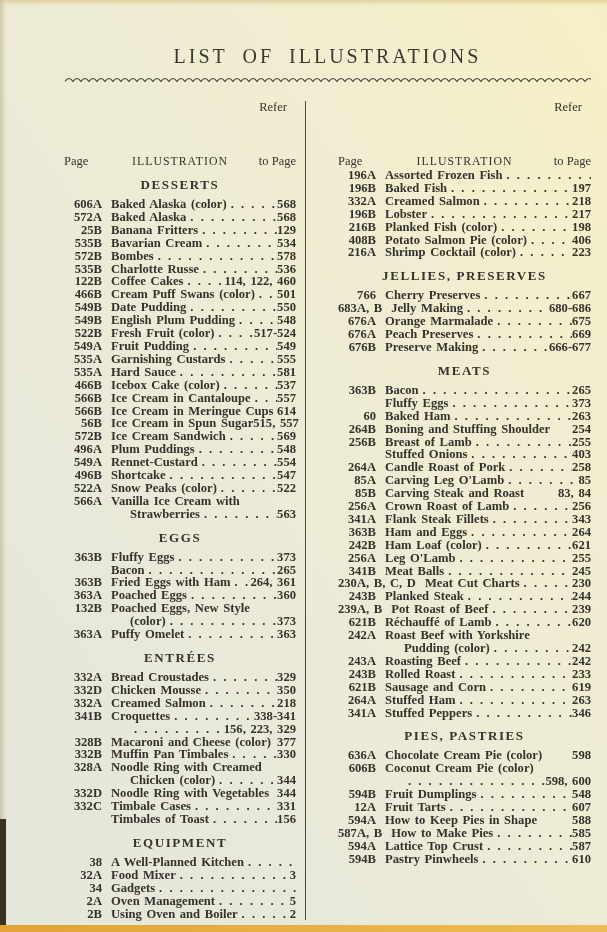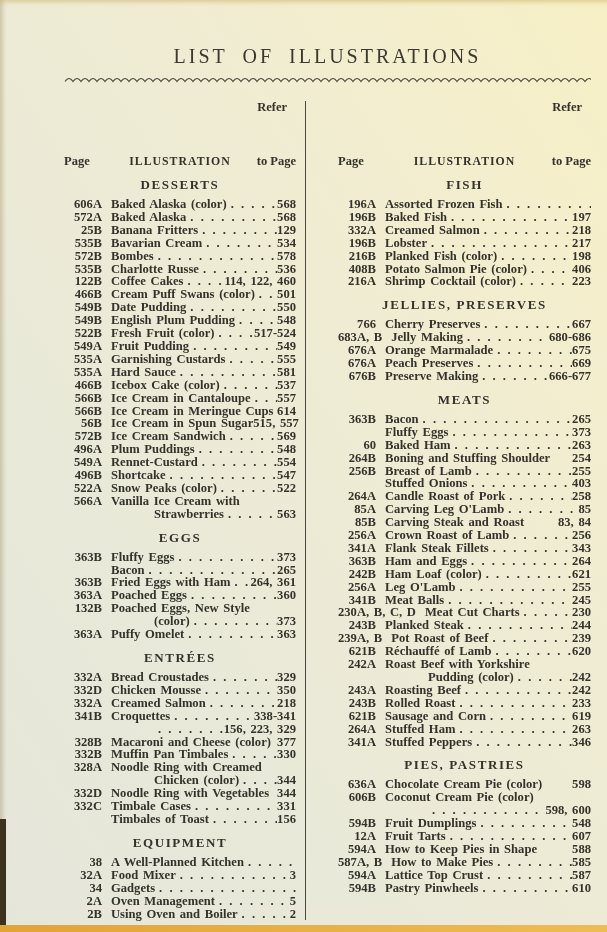--- a/index.html
+++ b/index.html
@@ -10,34 +10,34 @@
   .edge-bottom{position:absolute;left:0;right:0;bottom:0;height:7px;}
   .edge-left-dark{position:absolute;left:0;bottom:5px;width:6px;height:108px;}
   .content{position:absolute;left:64px;top:0;width:527px;}
   .title{margin:45px 0 0;text-align:center;font-size:20px;font-weight:normal;
     letter-spacing:3px;word-spacing:7px;color:#3a3831;}
   .wavy{display:block;margin-top:8px;}
   .columns{display:flex;margin-top:17px;align-items:stretch;}
   .col{box-sizing:border-box;}
   .col-left{width:241px;padding-right:9px;}
   .col-right{width:286px;border-left:1.3px solid #4c493f;padding-left:32px;}
-  .colhead{margin-bottom:1px;font-size:12.5px;font-weight:bold;}
+  .colhead{margin-bottom:1px;font-size:12.5px;font-weight:normal;}
   .refer1{text-align:right;padding-right:9px;line-height:13px;}
   .headline{display:flex;align-items:baseline;line-height:14px;}
   .h-page{flex:1;text-align:left;margin-top:40px;}
   .h-ill{flex:none;letter-spacing:1px;font-size:11.8px;}
   .h-topage{flex:1;text-align:right;}
   .sec{text-align:center;font-weight:bold;font-size:13px;letter-spacing:1.6px;
     margin:10px 0 6px;line-height:14px;}
   .section:first-of-type .sec{margin-top:7px;}
   .row{display:flex;align-items:baseline;font-size:12.6px;font-weight:bold;
     line-height:12.9px;white-space:nowrap;word-spacing:1.5px;}
   .pg{min-width:38px;text-align:right;flex:none;}
   .ttl{margin-left:9px;flex:none;}
-  .ttl.ind{margin-left:52px;}
+  .ttl.ind{margin-left:28px;}
   .leader{flex:1 1 0;overflow:hidden;padding:0 4px;word-spacing:4px;min-width:0;}
   .spacer{flex:1 1 0;}
   .ref{flex:none;text-align:right;}
   .folio{text-align:center;margin-top:15px;font-size:12px;font-weight:bold;}
 </style>
 </head>
 <body>
 
 <div class="stage" style="color: rgb(52, 50, 43); padding-left: 12px;">
   <div class="content">
@@ -365,21 +365,20 @@
       <div class="col col-right">
           <div class="colhead">
             <div class="refer1">Refer</div>
             <div class="headline">
               <span class="h-page">Page</span>
               <span class="h-ill">ILLUSTRATION</span>
               <span class="h-topage">to Page</span>
             </div>
           </div>
           <div class="section">
-            <div class="sec">FISH</div>
             <div class="row">
               <span class="pg">196A</span>
               <span class="ttl">Assorted Frozen Fish</span>
               <span class="leader">.  .  .  .  .  .  .  .  .  .  .  .  .  .  .  .  .  .  .  .  .  .  .  .  .  .  .  .  .  .  .  .  .  .  .  .  .  .  .  .  </span>
               <span class="ref"></span>
             </div>
             <div class="row">
               <span class="pg">196B</span>
               <span class="ttl">Baked Fish</span>
               <span class="leader">.  .  .  .  .  .  .  .  .  .  .  .  .  .  .  .  .  .  .  .  .  .  .  .  .  .  .  .  .  .  .  .  .  .  .  .  .  .  .  .  </span>

